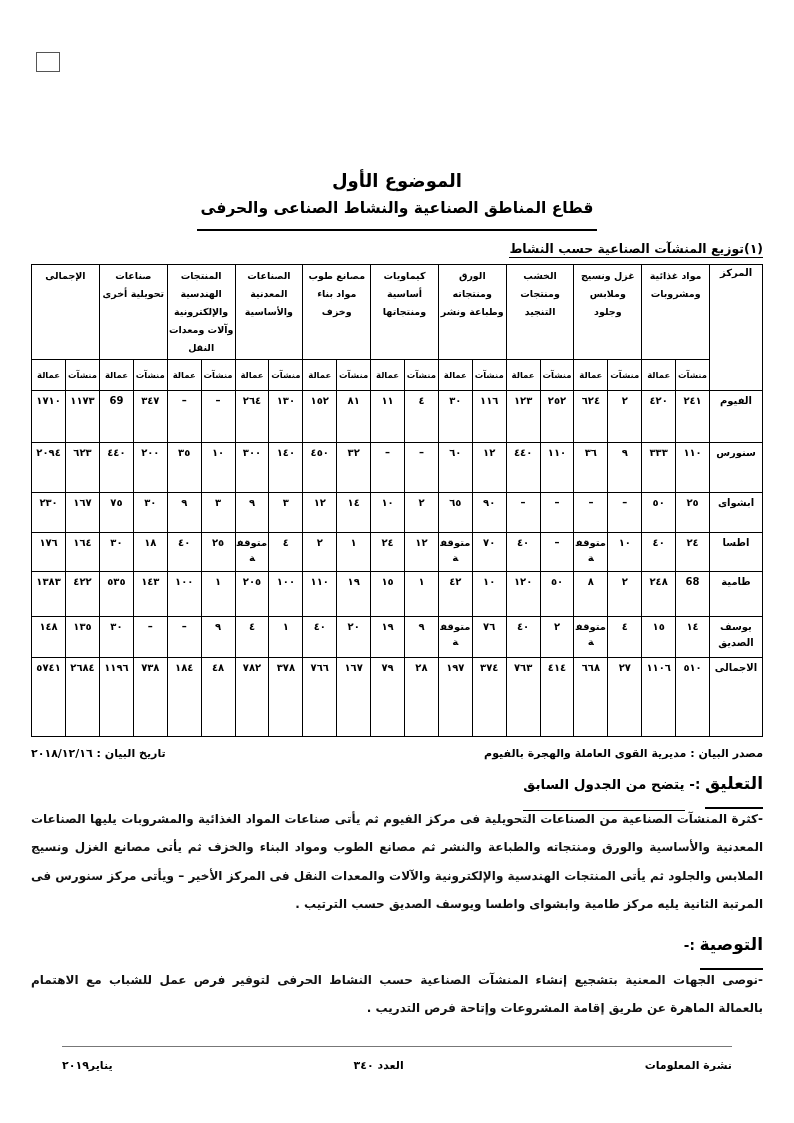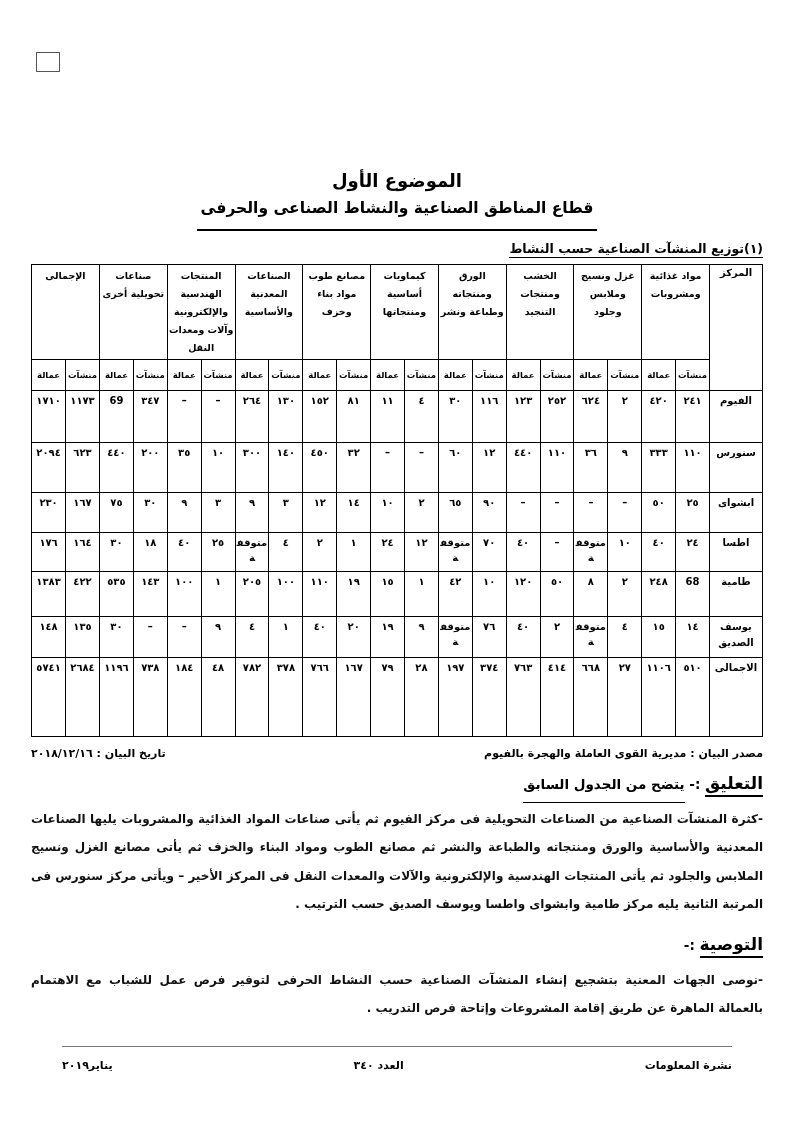--- a/index.html
+++ b/index.html
@@ -37,22 +37,22 @@
   tbody tr:nth-child(2){height:50px;}
   tbody tr:nth-child(3){height:40px;}
   tbody tr:nth-child(4){height:39px;}
   tbody tr:nth-child(5){height:45px;}
   tbody tr:nth-child(6){height:41px;}
   tbody tr:nth-child(7){height:79px;}
 
   .source-row{display:flex;justify-content:space-between;align-items:flex-start;
               margin-top:10px;font-size:11px;font-weight:bold;}
   .comment-head{margin-top:13px;font-size:13.5px;font-weight:bold;}
-  .head-big{font-size:17px;font-weight:bold;border-bottom:2.5px solid #000;padding-bottom:2px;}
-  .head-lead{border-bottom:1.5px solid #000;padding-bottom:10px;}
+  .head-big{font-size:17px;font-weight:bold;border-bottom:2.5px solid #000;padding-bottom:14px;}
+  .head-lead{border-bottom:1.5px solid #000;padding-bottom:18px;}
   .para{margin:12px 0 0 0;font-size:12px;font-weight:600;line-height:2.35;
         text-align:justify;color:#111;}
   .rec-head{margin-top:16px;font-size:13.5px;font-weight:bold;}
   .footer{position:absolute;left:62px;right:62px;top:1046px;
           border-top:1px solid #777;padding-top:12px;
           display:flex;justify-content:space-between;
           font-size:11px;font-weight:600;}
 </style>
 </head>
 <body>

